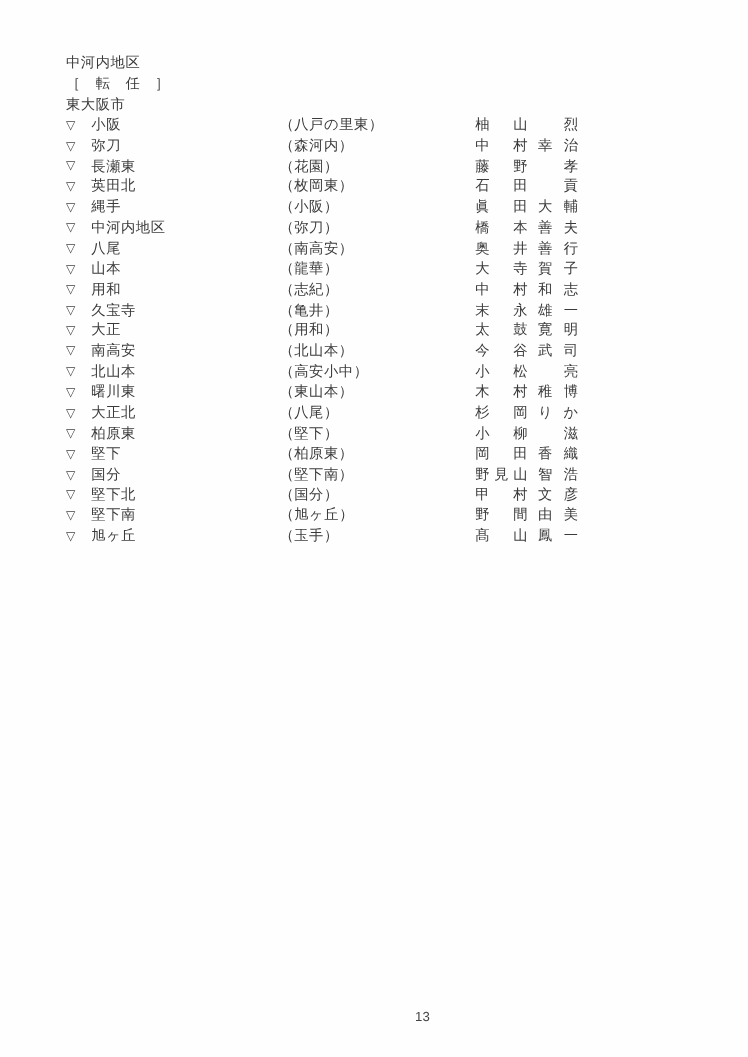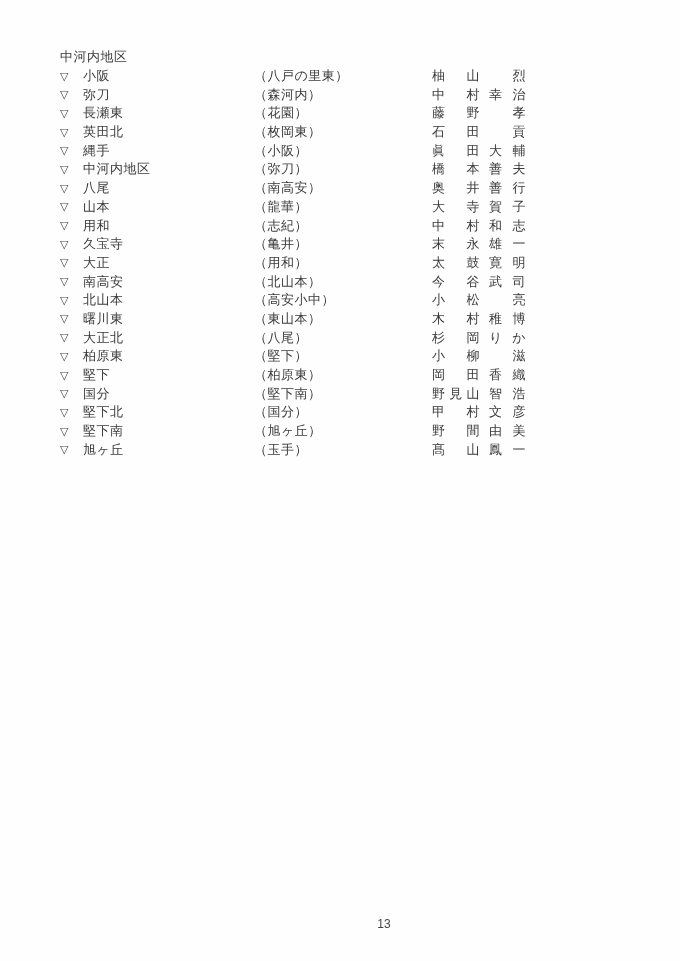--- a/index.html
+++ b/index.html
@@ -74,21 +74,23 @@
     font-family: "Liberation Sans", "DejaVu Sans", sans-serif;
     color: #454545;
     padding-left: 44px;
   }
 </style>
 </head>
 <body>
 
 <div class="doc">
   <div class="line district">中河内地区</div>
+  <div class="line section-label">［　転　任　］</div>
   <div id="list">
+      <div class="line city-header">東大阪市</div>
       <div class="line row"><span class="marker">▽</span><span class="school">小阪</span><span class="prev">（八戸の里東）</span><span class="name"><span class="sei"><span>柚</span><span>山</span></span><span class="mei single"><span>烈</span></span></span></div>
       <div class="line row"><span class="marker">▽</span><span class="school">弥刀</span><span class="prev">（森河内）</span><span class="name"><span class="sei"><span>中</span><span>村</span></span><span class="mei"><span>幸</span><span>治</span></span></span></div>
       <div class="line row"><span class="marker">▽</span><span class="school">長瀬東</span><span class="prev">（花園）</span><span class="name"><span class="sei"><span>藤</span><span>野</span></span><span class="mei single"><span>孝</span></span></span></div>
       <div class="line row"><span class="marker">▽</span><span class="school">英田北</span><span class="prev">（枚岡東）</span><span class="name"><span class="sei"><span>石</span><span>田</span></span><span class="mei single"><span>貢</span></span></span></div>
       <div class="line row"><span class="marker">▽</span><span class="school">縄手</span><span class="prev">（小阪）</span><span class="name"><span class="sei"><span>眞</span><span>田</span></span><span class="mei"><span>大</span><span>輔</span></span></span></div>
       <div class="line row"><span class="marker">▽</span><span class="school">中河内地区</span><span class="prev">（弥刀）</span><span class="name"><span class="sei"><span>橋</span><span>本</span></span><span class="mei"><span>善</span><span>夫</span></span></span></div>
       <div class="line row"><span class="marker">▽</span><span class="school">八尾</span><span class="prev">（南高安）</span><span class="name"><span class="sei"><span>奥</span><span>井</span></span><span class="mei"><span>善</span><span>行</span></span></span></div>
       <div class="line row"><span class="marker">▽</span><span class="school">山本</span><span class="prev">（龍華）</span><span class="name"><span class="sei"><span>大</span><span>寺</span></span><span class="mei"><span>賀</span><span>子</span></span></span></div>
       <div class="line row"><span class="marker">▽</span><span class="school">用和</span><span class="prev">（志紀）</span><span class="name"><span class="sei"><span>中</span><span>村</span></span><span class="mei"><span>和</span><span>志</span></span></span></div>
       <div class="line row"><span class="marker">▽</span><span class="school">久宝寺</span><span class="prev">（亀井）</span><span class="name"><span class="sei"><span>末</span><span>永</span></span><span class="mei"><span>雄</span><span>一</span></span></span></div>

